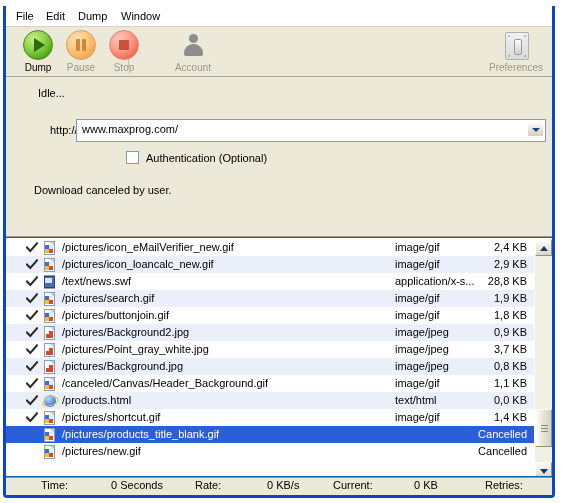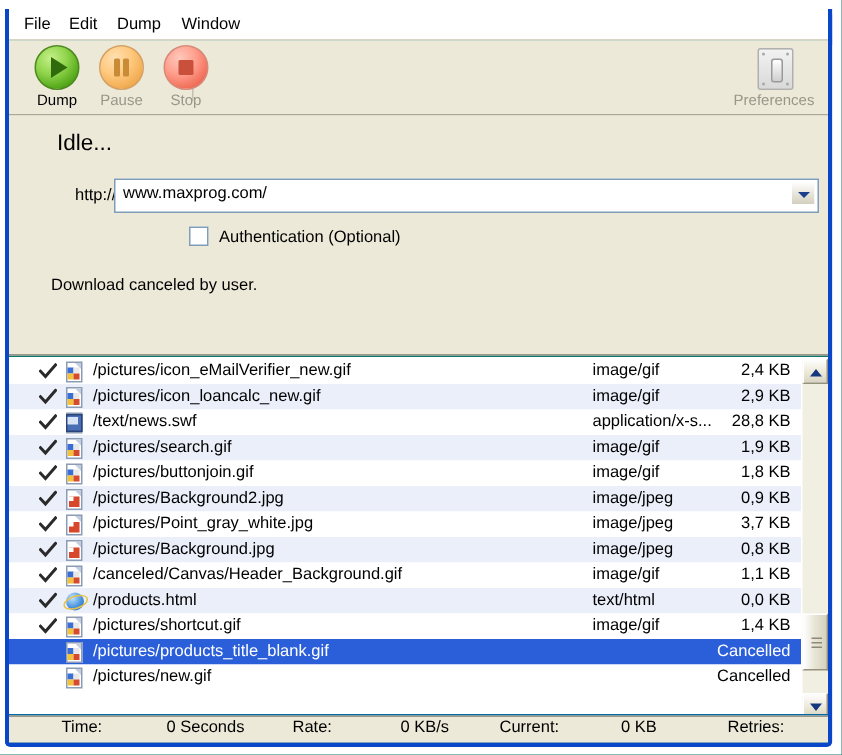--- a/index.html
+++ b/index.html
@@ -110,21 +110,21 @@
     position:absolute;left:8px;top:6px;width:6px;height:14px;
     background:linear-gradient(to bottom,#ffffff,#cfcfcf);border:1px solid #9a9a9a;border-radius:2px;
   }
   .screw{position:absolute;width:2px;height:2px;background:#a8a8a8;border-radius:50%;}
 
   
   #panel{
     position:absolute;left:0;top:71px;right:0;height:160px;
     background:#ece9d8;
   }
-  #status-idle{position:absolute;left:32px;top:10px;color:#000;font-size:15px;}
+  #status-idle{position:absolute;left:32px;top:10px;color:#000;font-size:11px;}
   #url-label{position:absolute;left:28px;top:47px;color:#000;font-size:11px;padding-left:16px;}
   #url-combo{
     position:absolute;left:70px;top:42px;width:470px;height:23px;
     background:#ffffff;border:1px solid #7f9db9;box-sizing:border-box;
   }
   #url-value{
     position:absolute;left:5px;top:3px;font-size:11px;color:#000;
   }
   #url-arrow{
     position:absolute;right:1px;top:1px;width:17px;height:16px;
@@ -287,20 +287,27 @@
     </div>
 
     <div class="tbtn disabled" style="left:94px">
       <div class="ico">
         <div class="circ circ-red"></div>
         <div id="stop-sq"></div>
       </div>
       <span class="lbl">Stop</span>
     </div>
 
+    <div class="tbtn disabled" style="left:156px;width:62px">
+      <div id="acct-ico">
+        <div id="acct-head"></div>
+        <div id="acct-body"></div>
+      </div>
+      <span class="lbl">Account</span>
+    </div>
 
     <div class="tbtn disabled" style="right:4px;width:64px">
       <div class="ico" style="width:32px">
         <div id="prefs-plate">
           <div id="prefs-switch"></div>
           <span class="screw" style="left:2px;top:2px"></span>
           <span class="screw" style="right:2px;top:2px"></span>
           <span class="screw" style="left:2px;bottom:2px"></span>
           <span class="screw" style="right:2px;bottom:2px"></span>
         </div>

